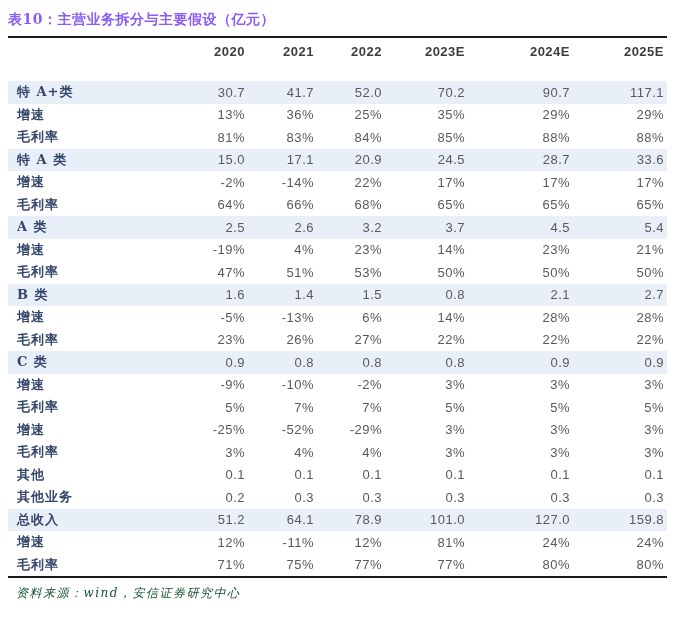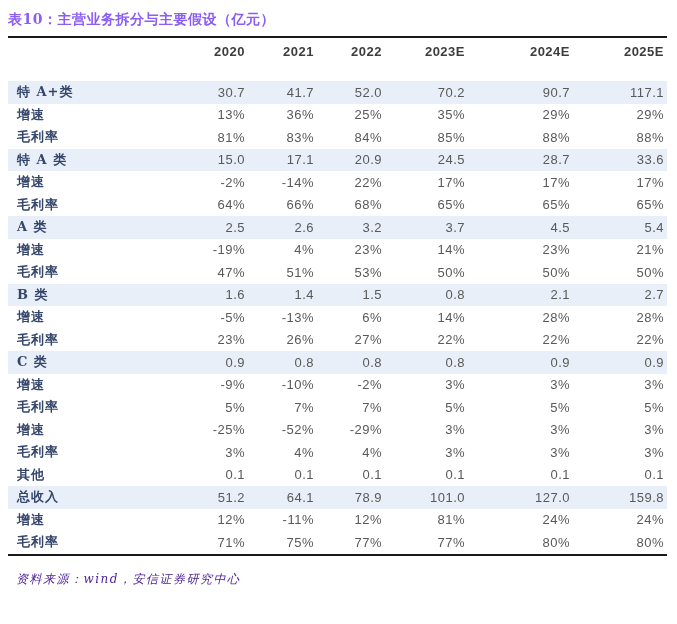--- a/index.html
+++ b/index.html
@@ -58,26 +58,26 @@
     padding-left: 9px;
     font-family: "DejaVu Serif", serif;
     font-weight: bold;
     color: #34466b;
     letter-spacing: 1px;
   }
   table.report-table tbody tr.hl {
     background: #e9eff8;
   }
   .source-note {
-    margin-top: 15px;
+    margin-top: 7px;
     padding-left: 8px;
     font-family: "DejaVu Serif", serif;
     font-style: italic;
     font-size: 12px;
-    color: #4c1d95;
+    color: #14532d;
     letter-spacing: 1.5px;
   }
 </style>
 </head>
 <body>
 
 <div class="wrap">
 
   <div class="table-title">表10：主营业务拆分与主要假设（亿元）</div>
 
@@ -258,20 +258,29 @@
         </tr>
         <tr>
           <td class="label-col">其他</td>
           <td>0.1</td>
           <td>0.1</td>
           <td>0.1</td>
           <td>0.1</td>
           <td>0.1</td>
           <td>0.1</td>
         </tr>
+        <tr>
+          <td class="label-col">其他业务</td>
+          <td>0.2</td>
+          <td>0.3</td>
+          <td>0.3</td>
+          <td>0.3</td>
+          <td>0.3</td>
+          <td>0.3</td>
+        </tr>
         <tr class="hl">
           <td class="label-col">总收入</td>
           <td>51.2</td>
           <td>64.1</td>
           <td>78.9</td>
           <td>101.0</td>
           <td>127.0</td>
           <td>159.8</td>
         </tr>
         <tr>

